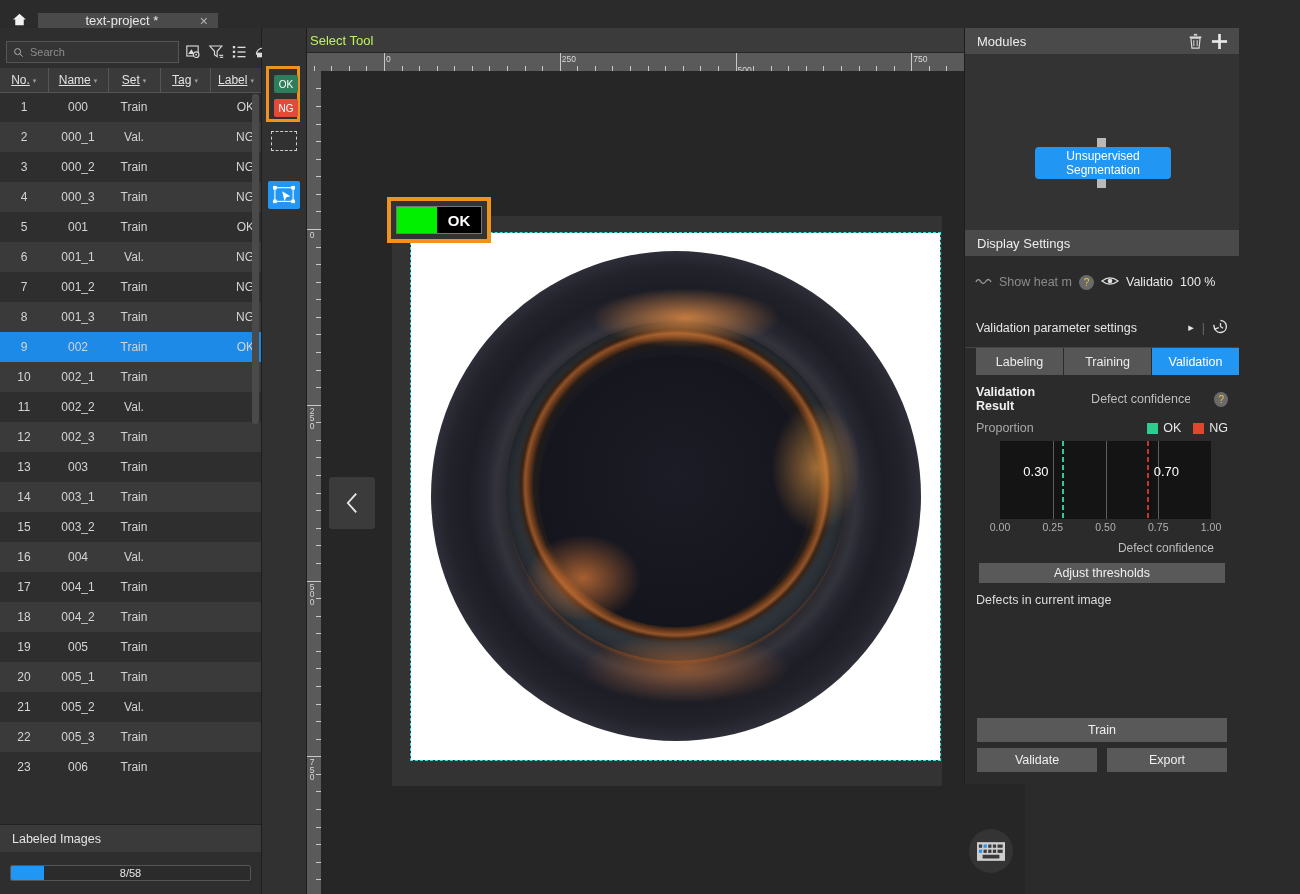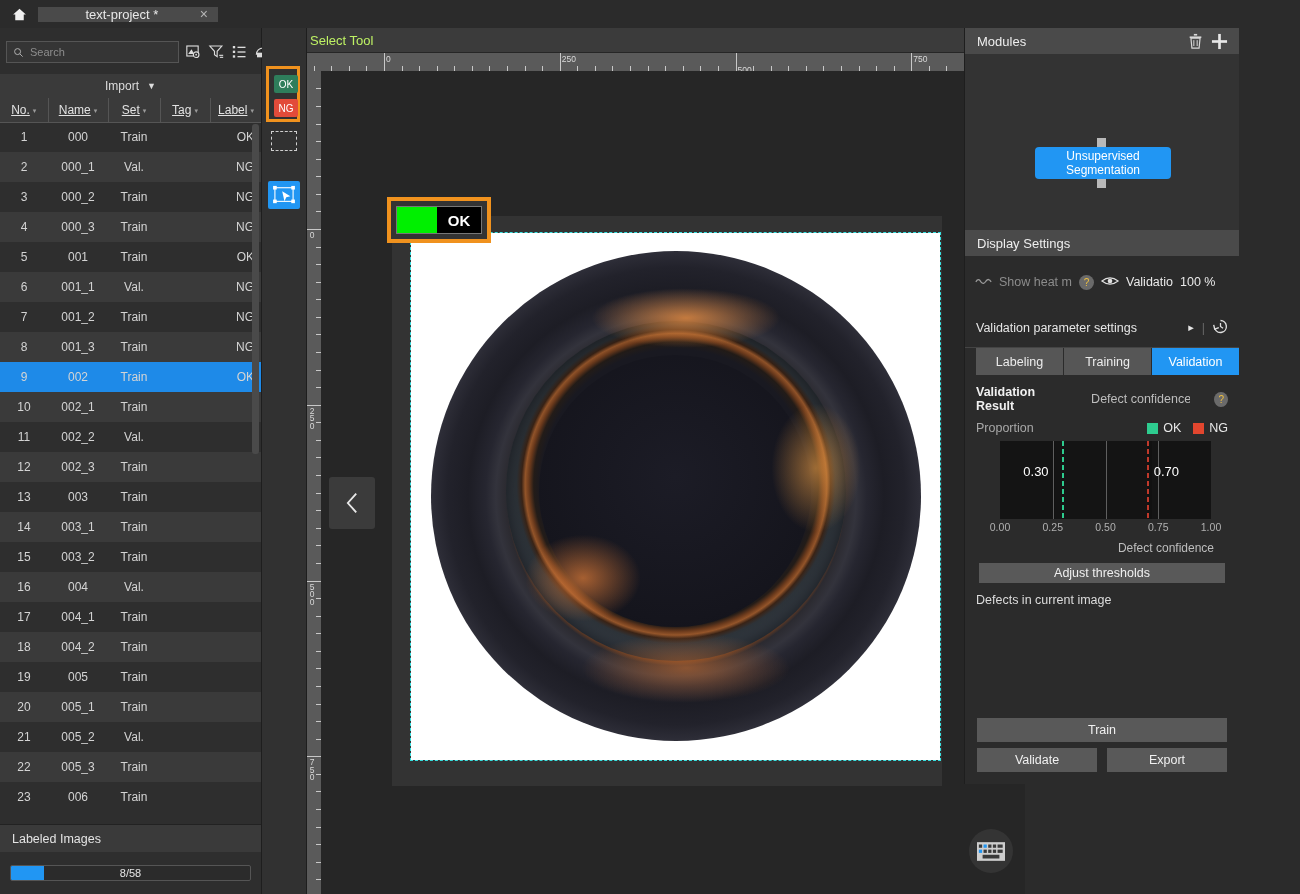--- a/index.html
+++ b/index.html
@@ -8,21 +8,21 @@
     background: #2b2b2b;
     font-family: "Liberation Sans", sans-serif;
     color: #d6d6d6;
     overflow: hidden;
   }
   #app { position: relative; width: 1300px; height: 894px; }
 
   
   #titlebar {
     position: absolute; left: 0; top: 0; width: 1065px; height: 28px;
-    background: #2b2b2b; display: flex; align-items: center;
+    background: #2b2b2b; display: flex; align-items: flex-end;
   }
   #home-btn {
     width: 38px; display: flex; align-items: center; justify-content: center;
     background: #2b2b2b; cursor: pointer;
   }
   .tab {
     min-width: 180px; background: #4a4a4a; display: flex; align-items: center;
     padding: 0 10px 0 16px; gap: 10px; font-size: 13px; color: #e8e8e8;
     cursor: pointer;
   }
@@ -336,24 +336,20 @@
       </div>
       <div class="tool-ico">
         <svg width="18" height="16" viewBox="0 0 24 24">
           <path d="M2 16 A10 10 0 0 1 22 16" fill="none" stroke="#dcdcdc" stroke-width="1.7"></path>
           <rect x="3" y="13" width="9" height="7" fill="#dcdcdc"></rect>
           <rect x="14" y="13" width="7" height="7" fill="none" stroke="#dcdcdc" stroke-width="1.7"></rect>
         </svg>
       </div>
     </div>
 
-    <div id="import-bar">
-      <span>Import</span>
-      <span style="font-size:9px">▼</span>
-    </div>
 
     <div id="tbl-wrap">
       <table id="filelist">
         <thead>
             <tr id="thead-row">
               <th class="c-no"><span class="cap">No.</span><span class="sortarrow">▾</span></th>
               <th class="c-name"><span class="cap">Name</span><span class="sortarrow">▾</span></th>
               <th class="c-set"><span class="cap">Set</span><span class="sortarrow">▾</span></th>
               <th class="c-tag"><span class="cap">Tag</span><span class="sortarrow">▾</span></th>
               <th class="c-label"><span class="cap">Label</span><span class="sortarrow">▾</span></th>

